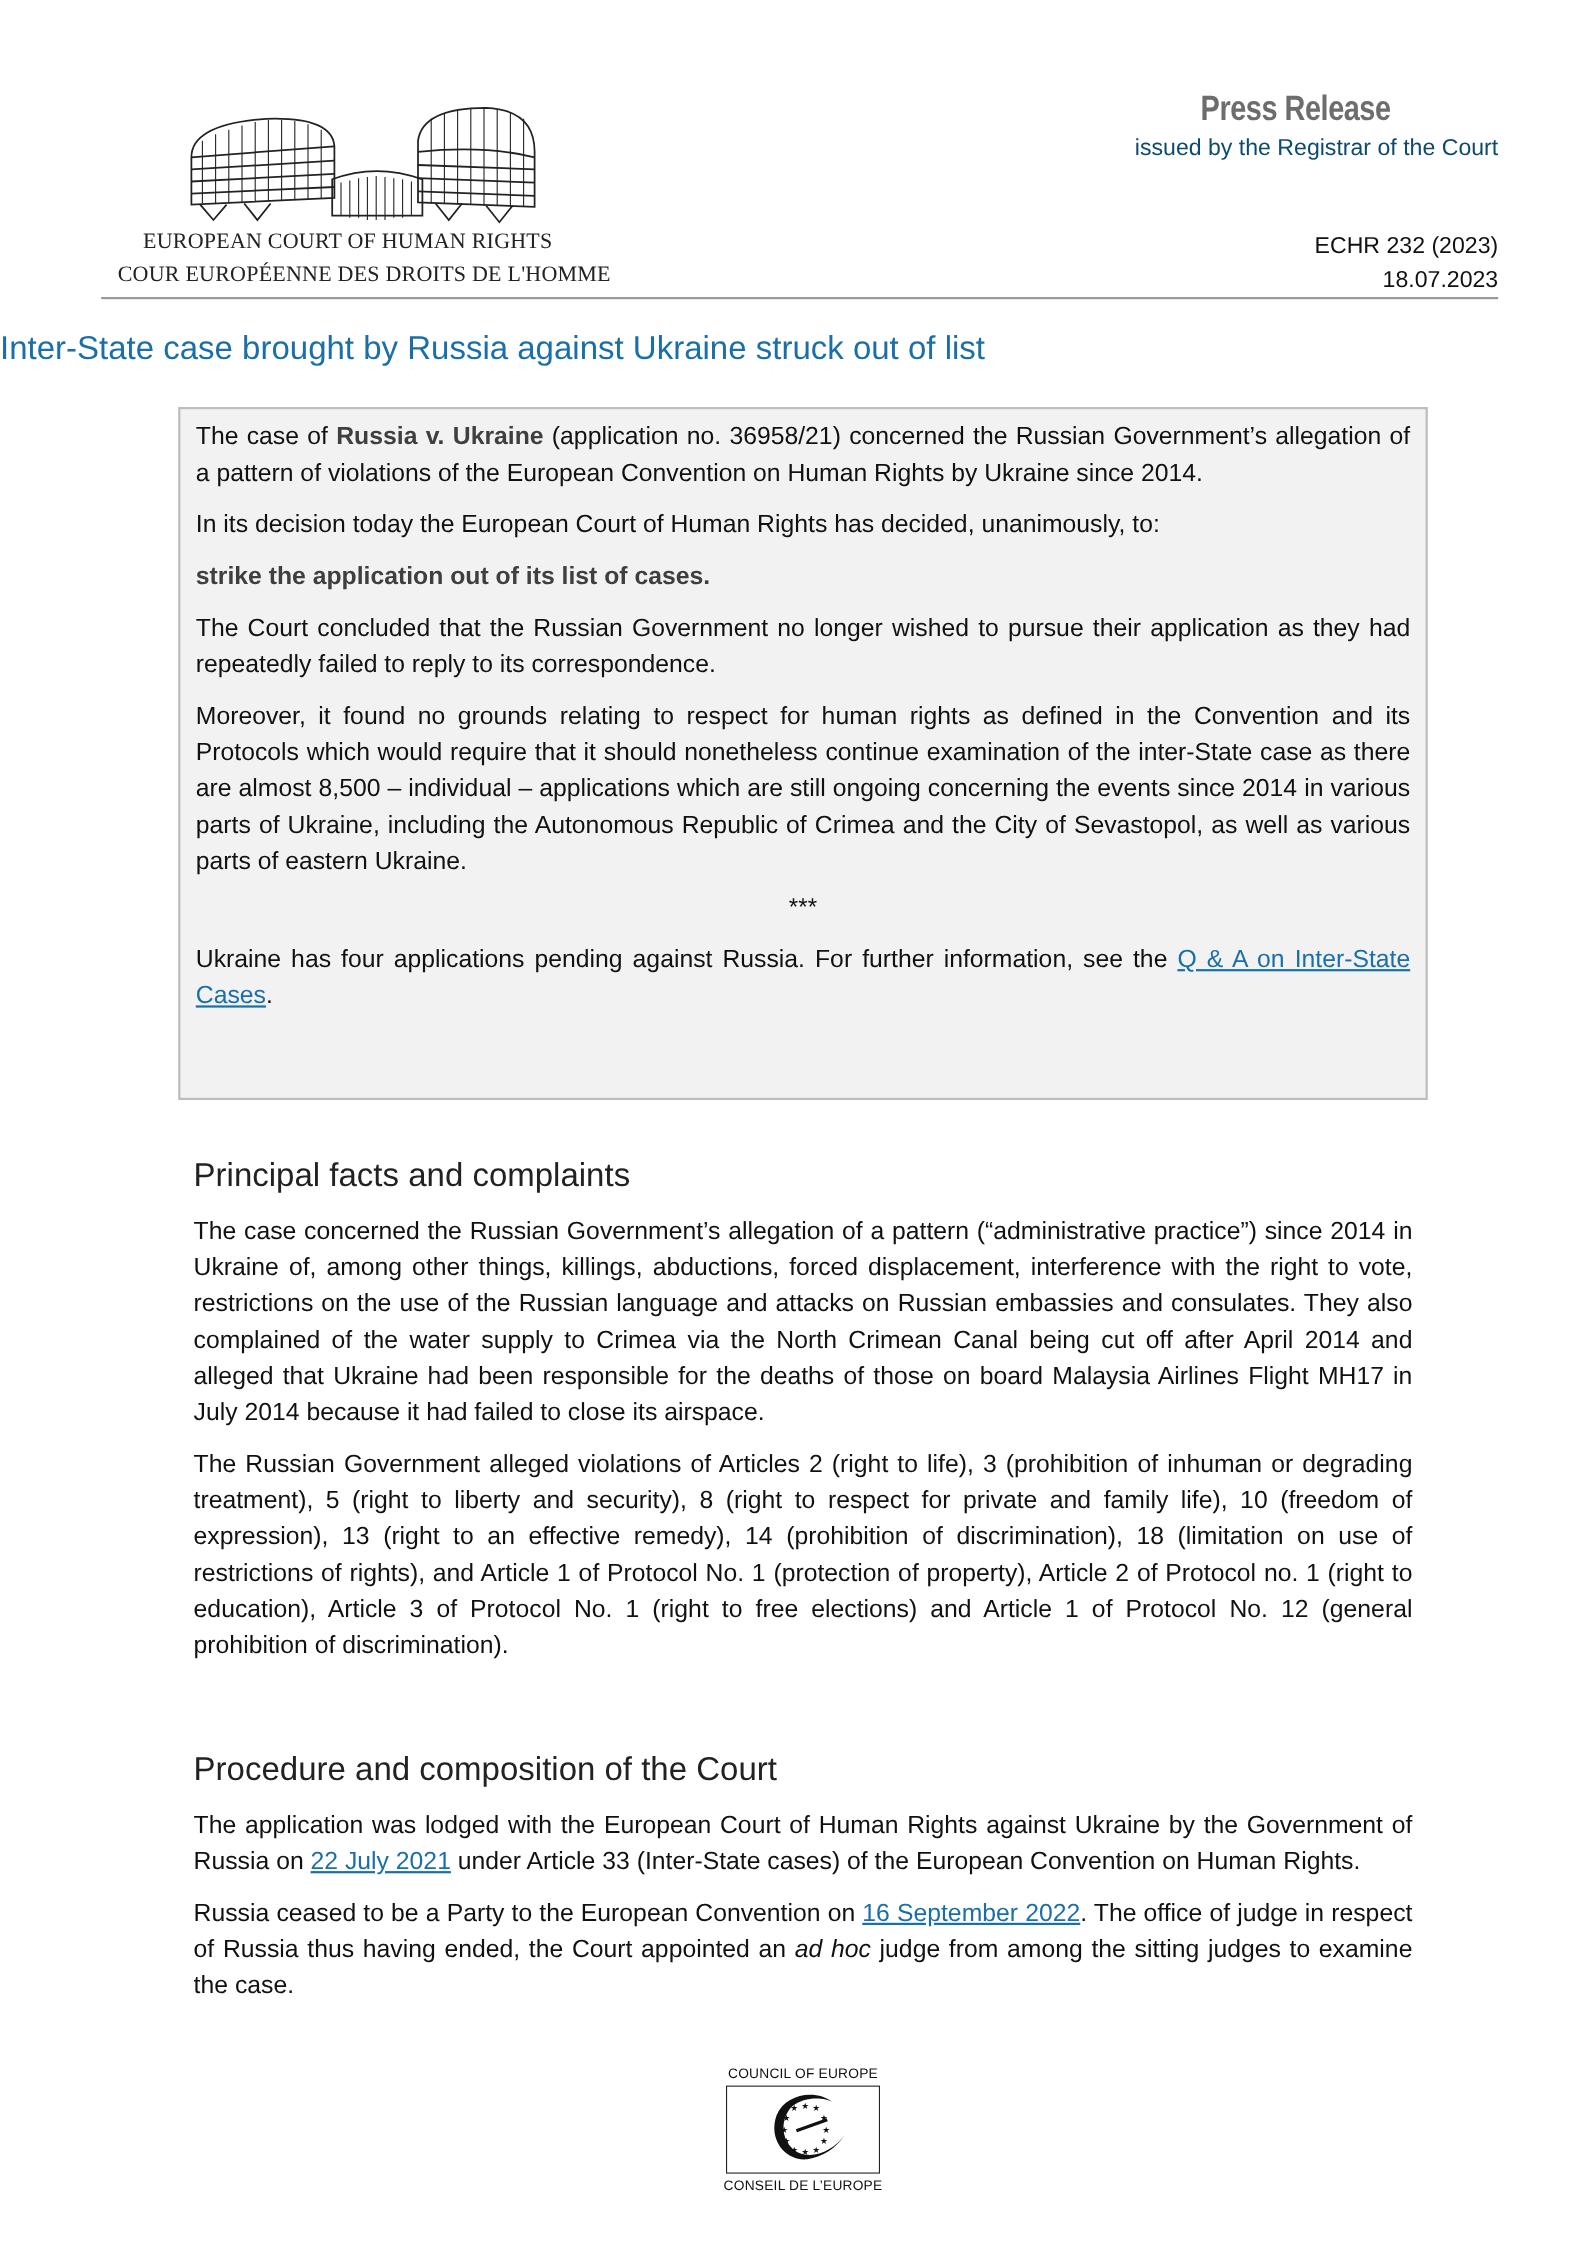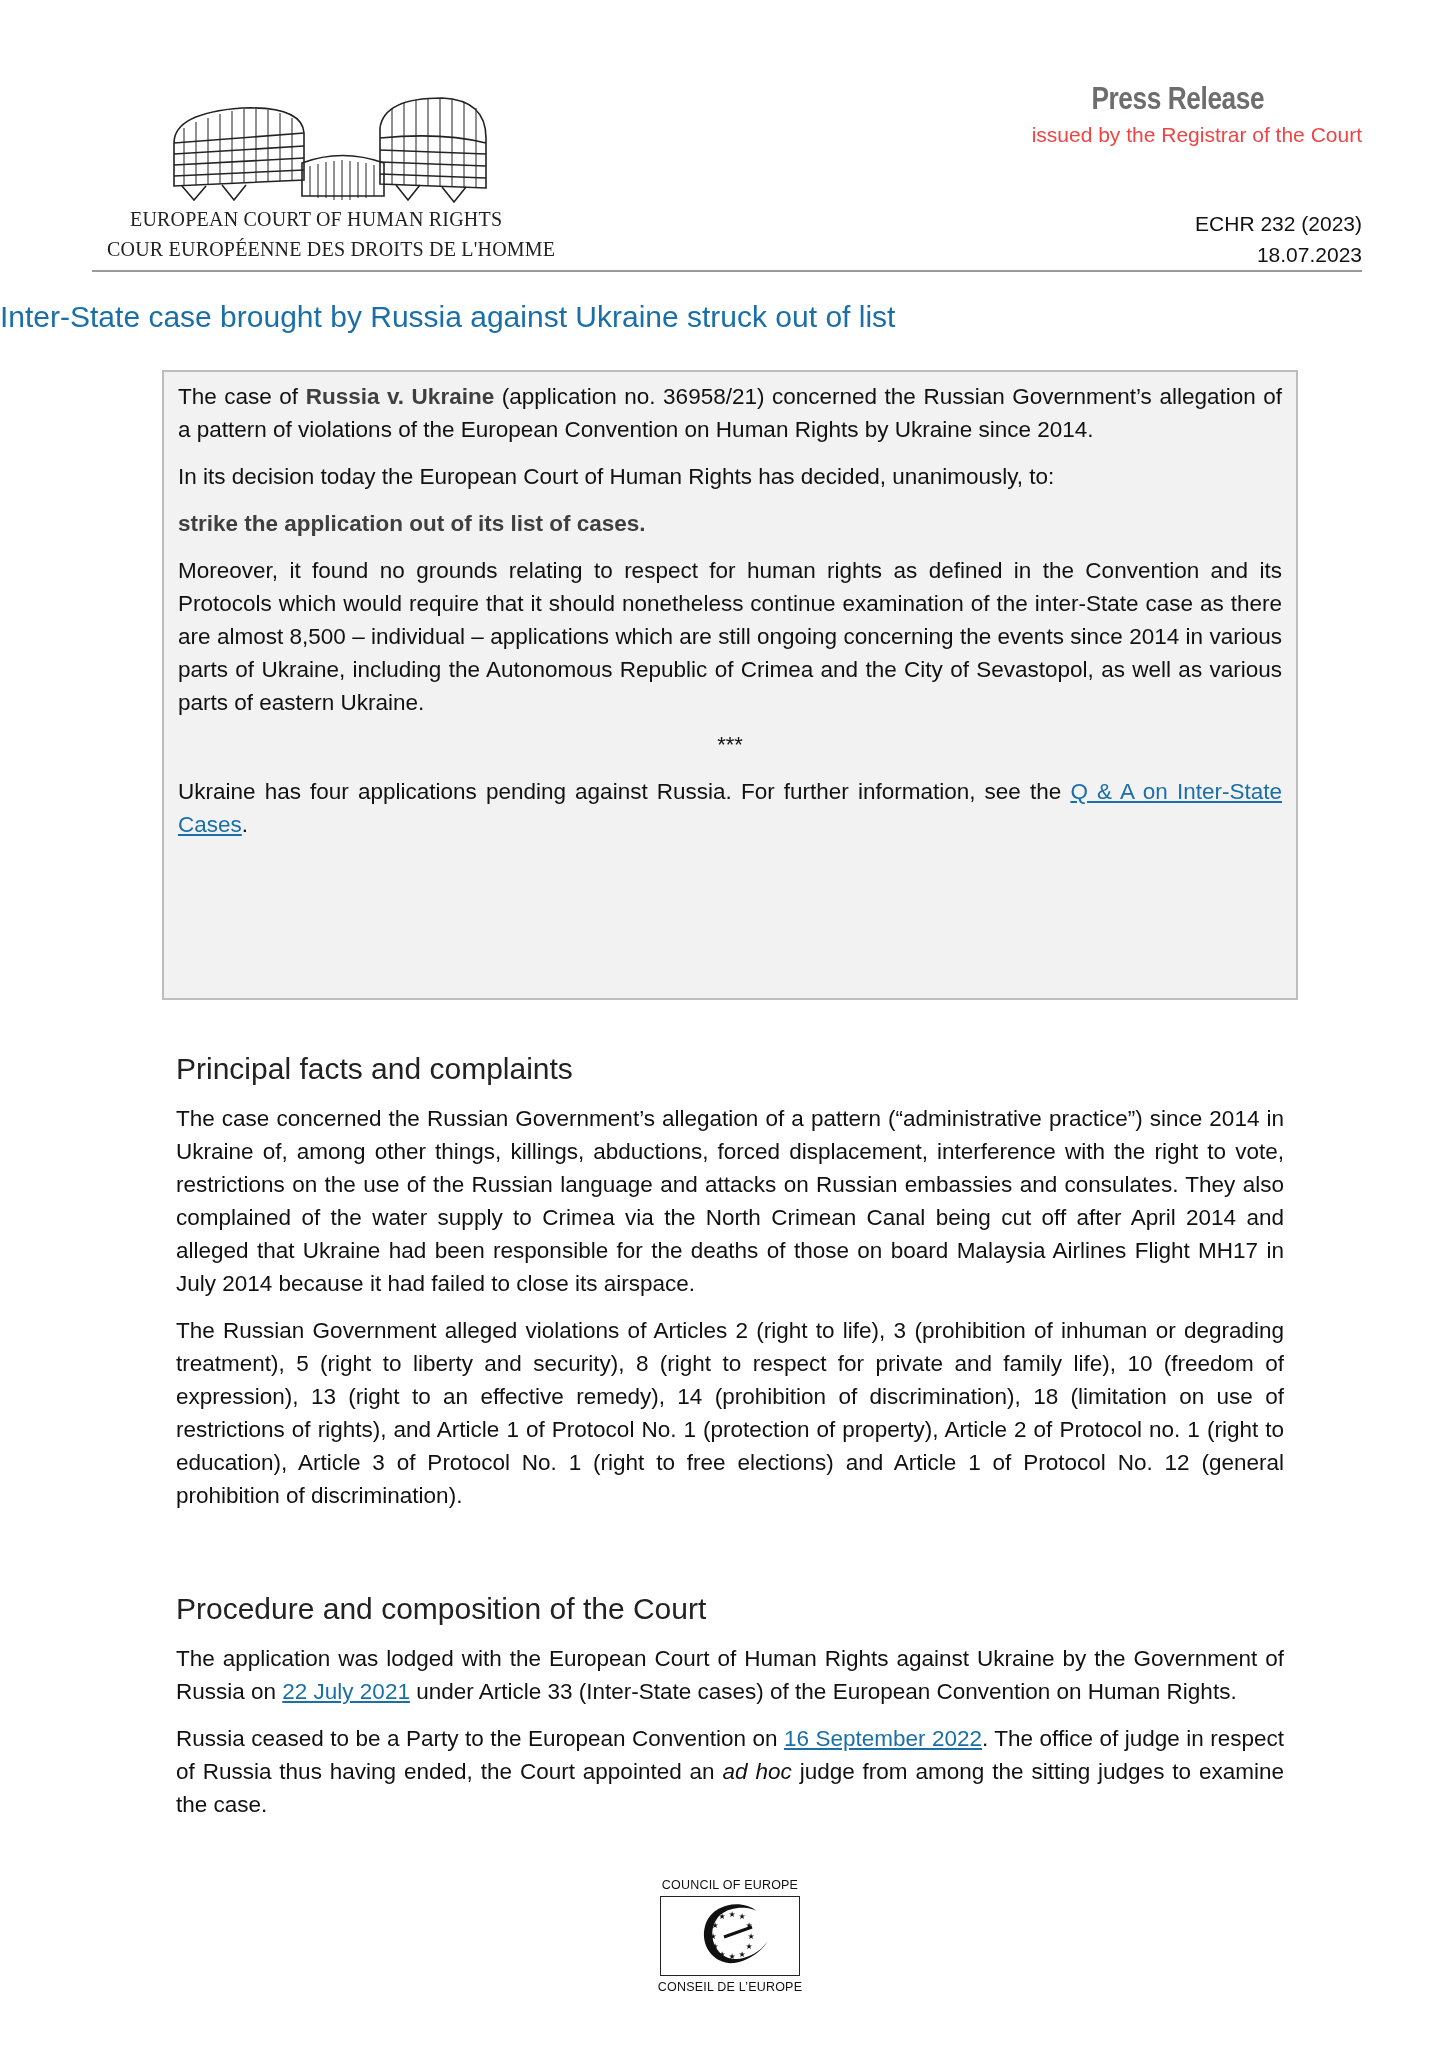--- a/index.html
+++ b/index.html
@@ -12,21 +12,21 @@
 
   
   .logo-block { position: absolute; left: 92px; top: 88px; width: 470px; }
   .court-drawing { display: block; margin-left: 60px; }
   .court-name { font-family: "Liberation Serif", "DejaVu Serif", serif; color: #222; letter-spacing: 0.2px; }
   .court-name.en { position: absolute; left: 38px; top: 120px; font-size: 20px; white-space: nowrap; }
   .court-name.fr { position: absolute; left: 15px; top: 150px; font-size: 20px; white-space: nowrap; }
 
   .press-block { position: absolute; right: 86px; top: 80px; text-align: left; }
   .press-title { font-family: "Liberation Sans Narrow", "Liberation Sans", sans-serif; font-size: 32px; color: #6d6d6d; font-weight: bold; transform: scaleX(0.82); transform-origin: right; letter-spacing: -0.5px; }
-  .press-sub { font-size: 21px; color: #ef4444; margin-top: 6px; }
+  .press-sub { font-size: 21px; color: #0c4a6e; margin-top: 6px; }
 
   .ref-block { position: absolute; right: 86px; top: 208px; text-align: right; font-size: 21px; line-height: 31px; color: #111; }
 
   .header-rule { position: absolute; left: 92px; right: 86px; top: 270px; height: 0; border-top: 2px solid #9a9a9a; }
 
   
   .doc-title { position: absolute; left: 0; right: 0; top: 300px; font-size: 30px; color: #1a6fa8; }
 
   
   .summary-box {
@@ -123,20 +123,21 @@
   </div>
 
   <div class="header-rule"></div>
 
   <div class="doc-title">Inter-State case brought by Russia against Ukraine struck out of list</div>
 
   <div class="summary-box">
     <p class="p"><span>The case of </span><b>Russia v. Ukraine</b><span> (application no. 36958/21) concerned the Russian Government’s allegation of a pattern of violations of the European Convention on Human Rights by Ukraine since 2014.</span></p>
     <p class="p">In its decision today the European Court of Human Rights has decided, unanimously, to:</p>
     <p class="p bold">strike the application out of its list of cases.</p>
+    <p class="p">The Court concluded that the Russian Government no longer wished to pursue their application as they had repeatedly failed to reply to its correspondence.</p>
     <p class="p">Moreover, it found no grounds relating to respect for human rights as defined in the Convention and its Protocols which would require that it should nonetheless continue examination of the inter-State case as there are almost 8,500 – individual – applications which are still ongoing concerning the events since 2014 in various parts of Ukraine, including the Autonomous Republic of Crimea and the City of Sevastopol, as well as various parts of eastern Ukraine.</p>
     <div class="stars">***</div>
     <p class="p"><span>Ukraine has four applications pending against Russia. For further information, see the </span><a class="link" href="#">Q &amp; A on Inter-State Cases</a><span>.</span></p>
   </div>
 
   <div class="section" style="top:1052px;">
     <h2 class="h2">Principal facts and complaints</h2>
     <p class="p">The case concerned the Russian Government’s allegation of a pattern (“administrative practice”) since 2014 in Ukraine of, among other things, killings, abductions, forced displacement, interference with the right to vote, restrictions on the use of the Russian language and attacks on Russian embassies and consulates. They also complained of the water supply to Crimea via the North Crimean Canal being cut off after April 2014 and alleged that Ukraine had been responsible for the deaths of those on board Malaysia Airlines Flight MH17 in July 2014 because it had failed to close its airspace.</p>
     <p class="p">The Russian Government alleged violations of Articles 2 (right to life), 3 (prohibition of inhuman or degrading treatment), 5 (right to liberty and security), 8 (right to respect for private and family life), 10 (freedom of expression), 13 (right to an effective remedy), 14 (prohibition of discrimination), 18 (limitation on use of restrictions of rights), and Article 1 of Protocol No. 1 (protection of property), Article 2 of Protocol no. 1 (right to education), Article 3 of Protocol No. 1 (right to free elections) and Article 1 of Protocol No. 12 (general prohibition of discrimination).</p>
   </div>

